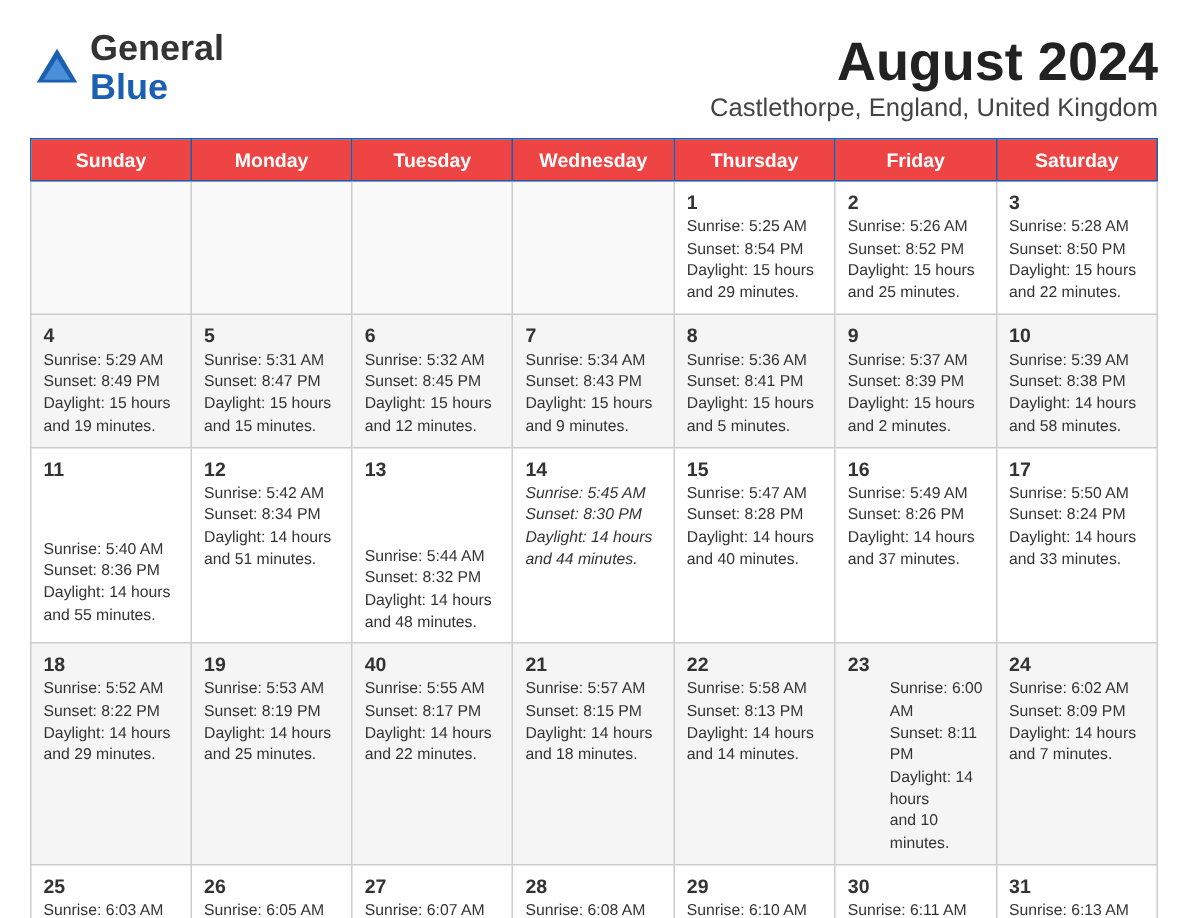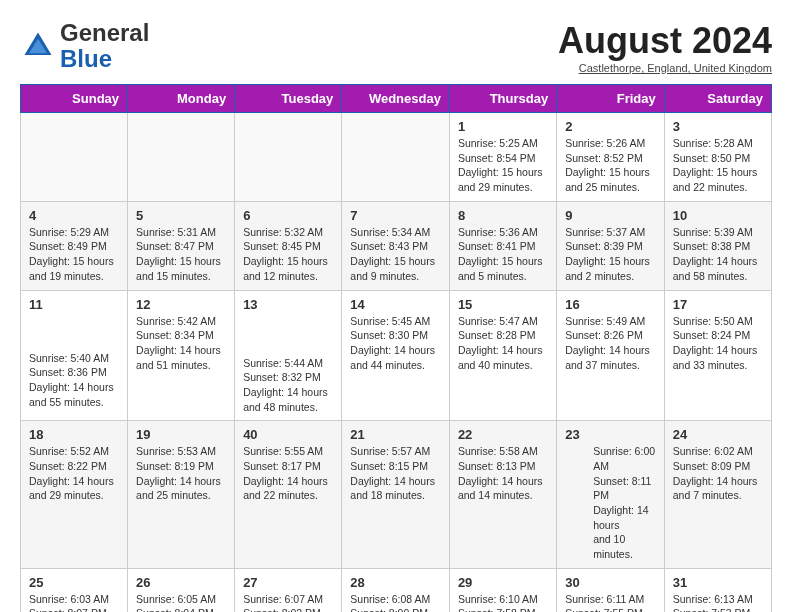--- a/index.html
+++ b/index.html
@@ -36,32 +36,31 @@
     }
     .title-block {
       text-align: right;
     }
     .month-title {
       font-size: 36px;
       font-weight: bold;
       color: #222;
     }
     .location {
-      font-size: 11px;
+      font-size: 17px;
       color: #444;
-      text-decoration: underline;
     }
     .calendar {
       width: 100%;
       border-collapse: collapse;
     }
     .calendar th {
-      background-color: #a21caf;
+      background-color: #ef4444;
       color: #fff;
-      text-align: right;
+      text-align: center;
       padding: 6px 8px;
       font-size: 13px;
       border: 1px solid #1a5fb0;
     }
     .calendar td {
       vertical-align: top;
       padding: 6px 8px;
       font-size: 11px;
       color: #333;
       border: 1px solid #ccc;
@@ -223,21 +222,21 @@
         </td>
         <td>
           <span class="day-num">13</span>
           <div class="day-info" style="white-space: pre-line; margin-top: 44px;">Sunrise: 5:44 AM
 Sunset: 8:32 PM
 Daylight: 14 hours
 and 48 minutes.</div>
         </td>
         <td>
           <span class="day-num">14</span>
-          <div class="day-info" style="white-space: pre-line;">Sunrise: 5:45 AM
+          <div class="day-info" style="white-space: pre-line; font-style: italic;">Sunrise: 5:45 AM
 Sunset: 8:30 PM
 Daylight: 14 hours
 and 44 minutes.</div>
         </td>
         <td>
           <span class="day-num">15</span>
           <div class="day-info" style="white-space: pre-line;">Sunrise: 5:47 AM
 Sunset: 8:28 PM
 Daylight: 14 hours
 and 40 minutes.</div>

